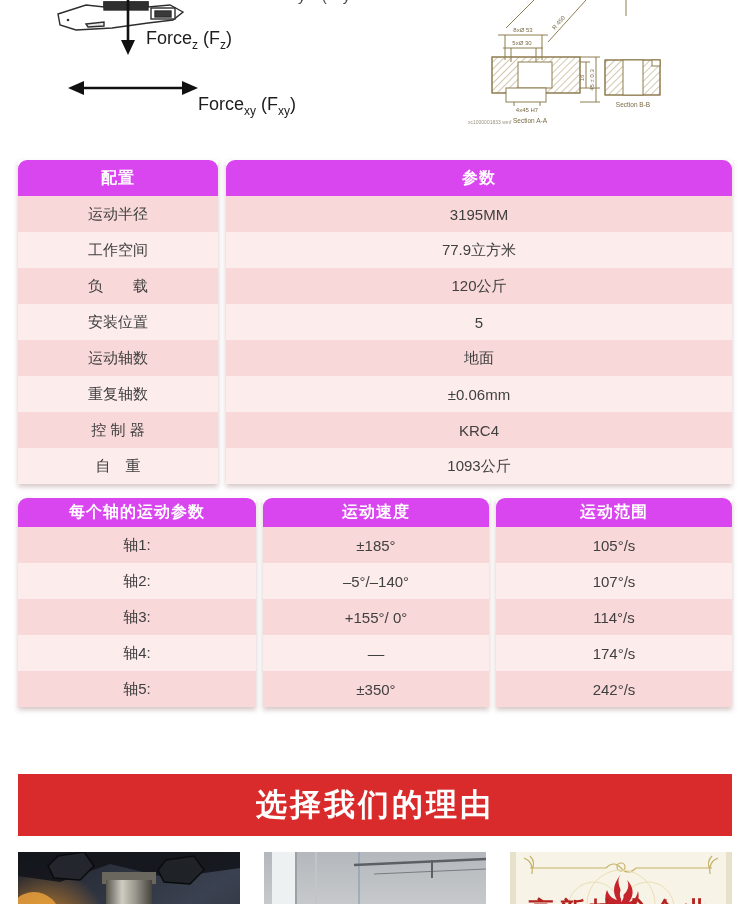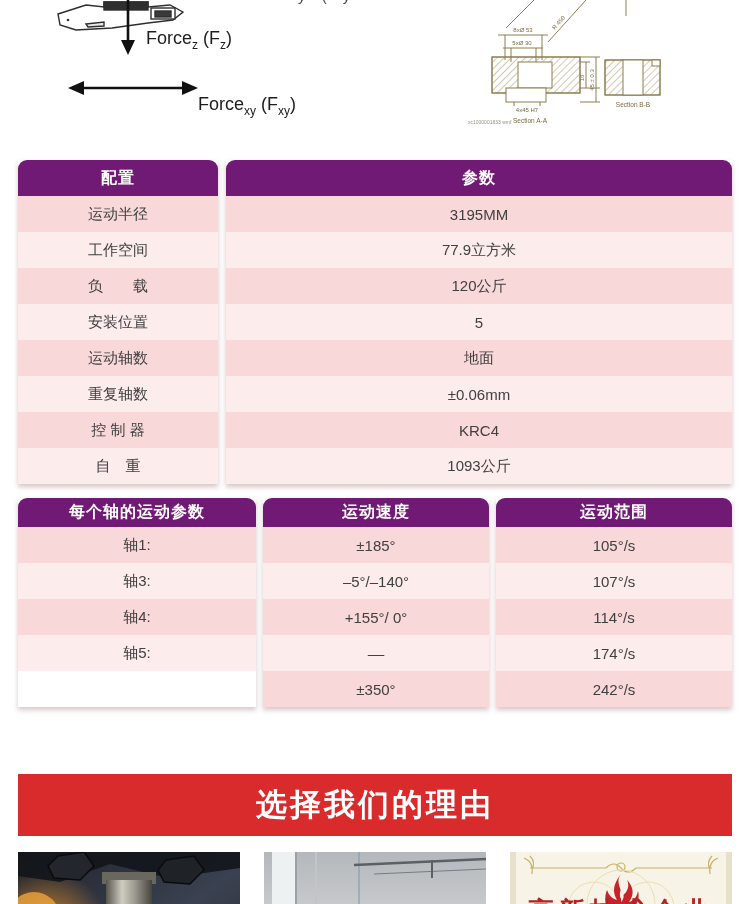--- a/index.html
+++ b/index.html
@@ -16,21 +16,21 @@
   .top-clip{position:absolute;left:298px;top:0;width:90px;height:7px;overflow:hidden;}
   .top-clip span{display:block;margin-top:-13px;font-size:15px;color:#4a4a4a;letter-spacing:6px;}
   .cad-svg{position:absolute;left:448px;top:0;}
 
   
   .spec-table{position:absolute;top:160px;left:18px;width:714px;display:grid;
               grid-template-columns:200px 506px;column-gap:8px;}
   .axis-table{position:absolute;top:498px;left:18px;width:714px;display:grid;
               grid-template-columns:238px 226px 236px;column-gap:7px;}
   .col{display:flex;flex-direction:column;box-shadow:0 3px 5px rgba(90,30,30,.25);}
-  .th{height:36px;background:#701a75;border-radius:9px 9px 0 0;color:#fff;font-weight:bold;
+  .th{height:36px;background:#d946ef;border-radius:9px 9px 0 0;color:#fff;font-weight:bold;
       font-size:16px;display:flex;align-items:center;justify-content:center;letter-spacing:1px;}
   .axis-table .th{height:29px;}
   .td{height:36px;display:flex;align-items:center;justify-content:center;font-size:15px;color:#404040;}
   .col > div:nth-child(even){background:#f8d8d8;}
   .col > div:nth-child(odd):not(.th){background:#fdecec;}
 
   
   .banner{position:absolute;top:774px;left:18px;width:714px;height:62px;background:#d92b2b;
           display:flex;align-items:center;justify-content:center;}
   .banner h2{margin:0;color:#fff;font-size:31px;letter-spacing:3px;font-weight:bold;}
@@ -154,20 +154,21 @@
       <div class="td">±0.06mm</div>
       <div class="td">KRC4</div>
       <div class="td">1093公斤</div>
     </div>
   </section>
 
   <section class="axis-table">
     <div class="col">
       <div class="th">每个轴的运动参数</div>
       <div class="td">轴1:</div>
+      <div class="td">轴2:</div>
       <div class="td">轴3:</div>
       <div class="td">轴4:</div>
       <div class="td">轴5:</div>
     </div>
     <div class="col">
       <div class="th">运动速度</div>
       <div class="td">±185°</div>
       <div class="td">–5°/–140°</div>
       <div class="td">+155°/ 0°</div>
       <div class="td">––</div>

